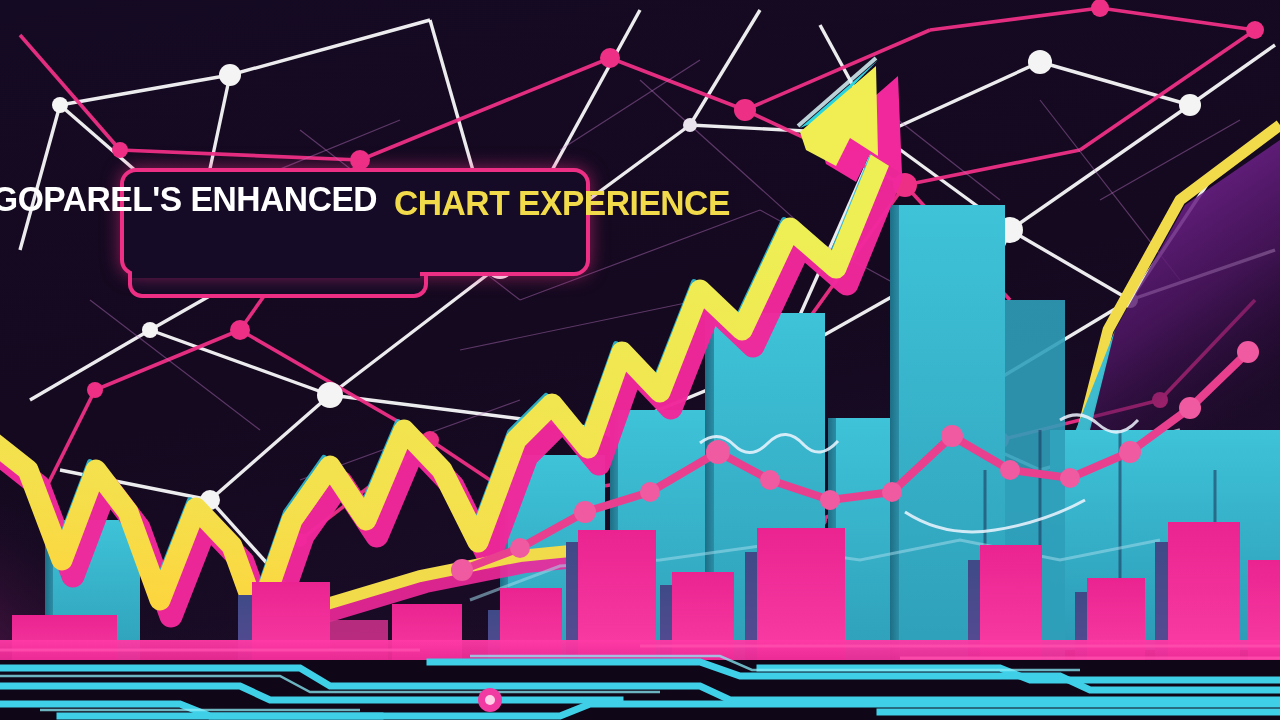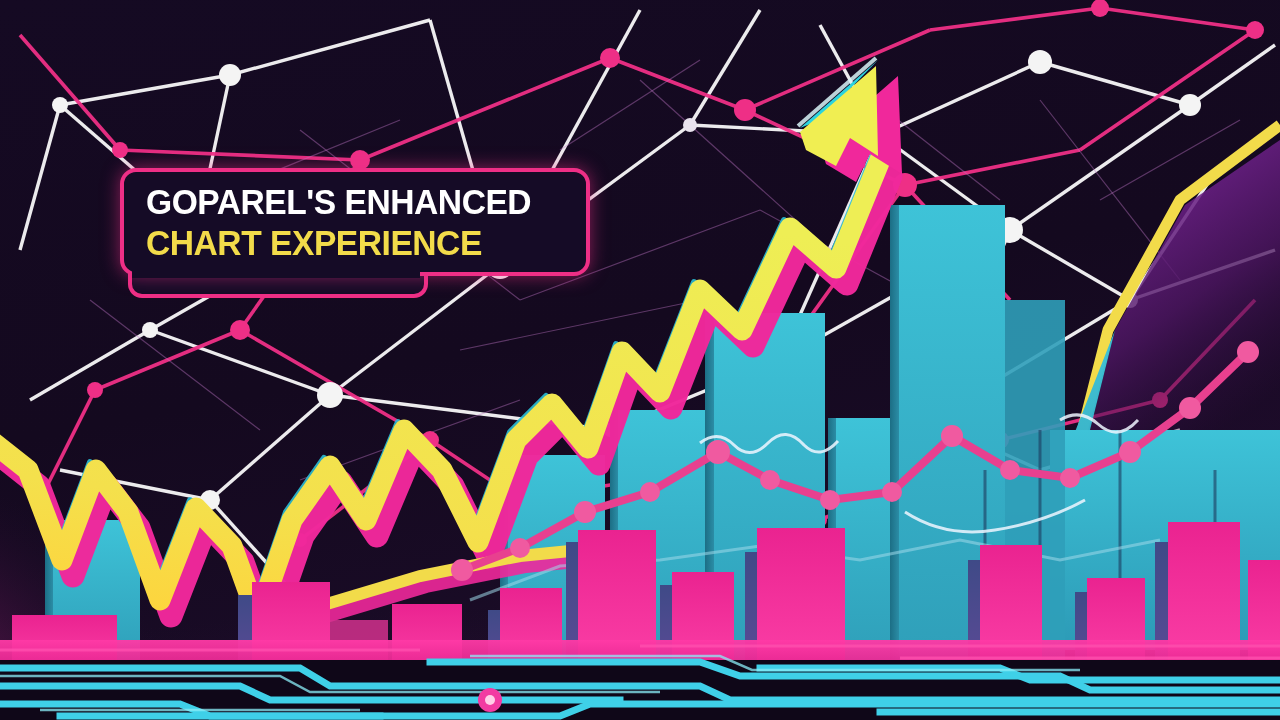--- a/index.html
+++ b/index.html
@@ -31,22 +31,22 @@
     border-right:4px solid #ee2f86;
     border-bottom-left-radius:14px;
     border-bottom-right-radius:14px;
     box-sizing:border-box;
   }
   #title-bubble .bubble-tail-mask{
     position:absolute;left:12px;top:98px;width:288px;height:12px;
     background:#150b26;
   }
   #title-bubble .title-text{
-    position:absolute;left:0;top:0;width:100%;height:108px;
-    display:flex;flex-direction:column;justify-content:center;
+    position:absolute;left:0;top:12px;width:100%;height:108px;
+    display:flex;flex-direction:row;justify-content:center;
     padding-left:26px;box-sizing:border-box;
   }
   .line1{
     font-size:35px;font-weight:bold;color:#ffffff;
     letter-spacing:-0.5px;line-height:1.06;
     white-space:nowrap;transform:scaleX(.96);transform-origin:left center;
   }
   .line2{
     font-size:35px;font-weight:bold;color:#f2db4a;
     letter-spacing:-0.5px;line-height:1.06;margin-top:4px;

